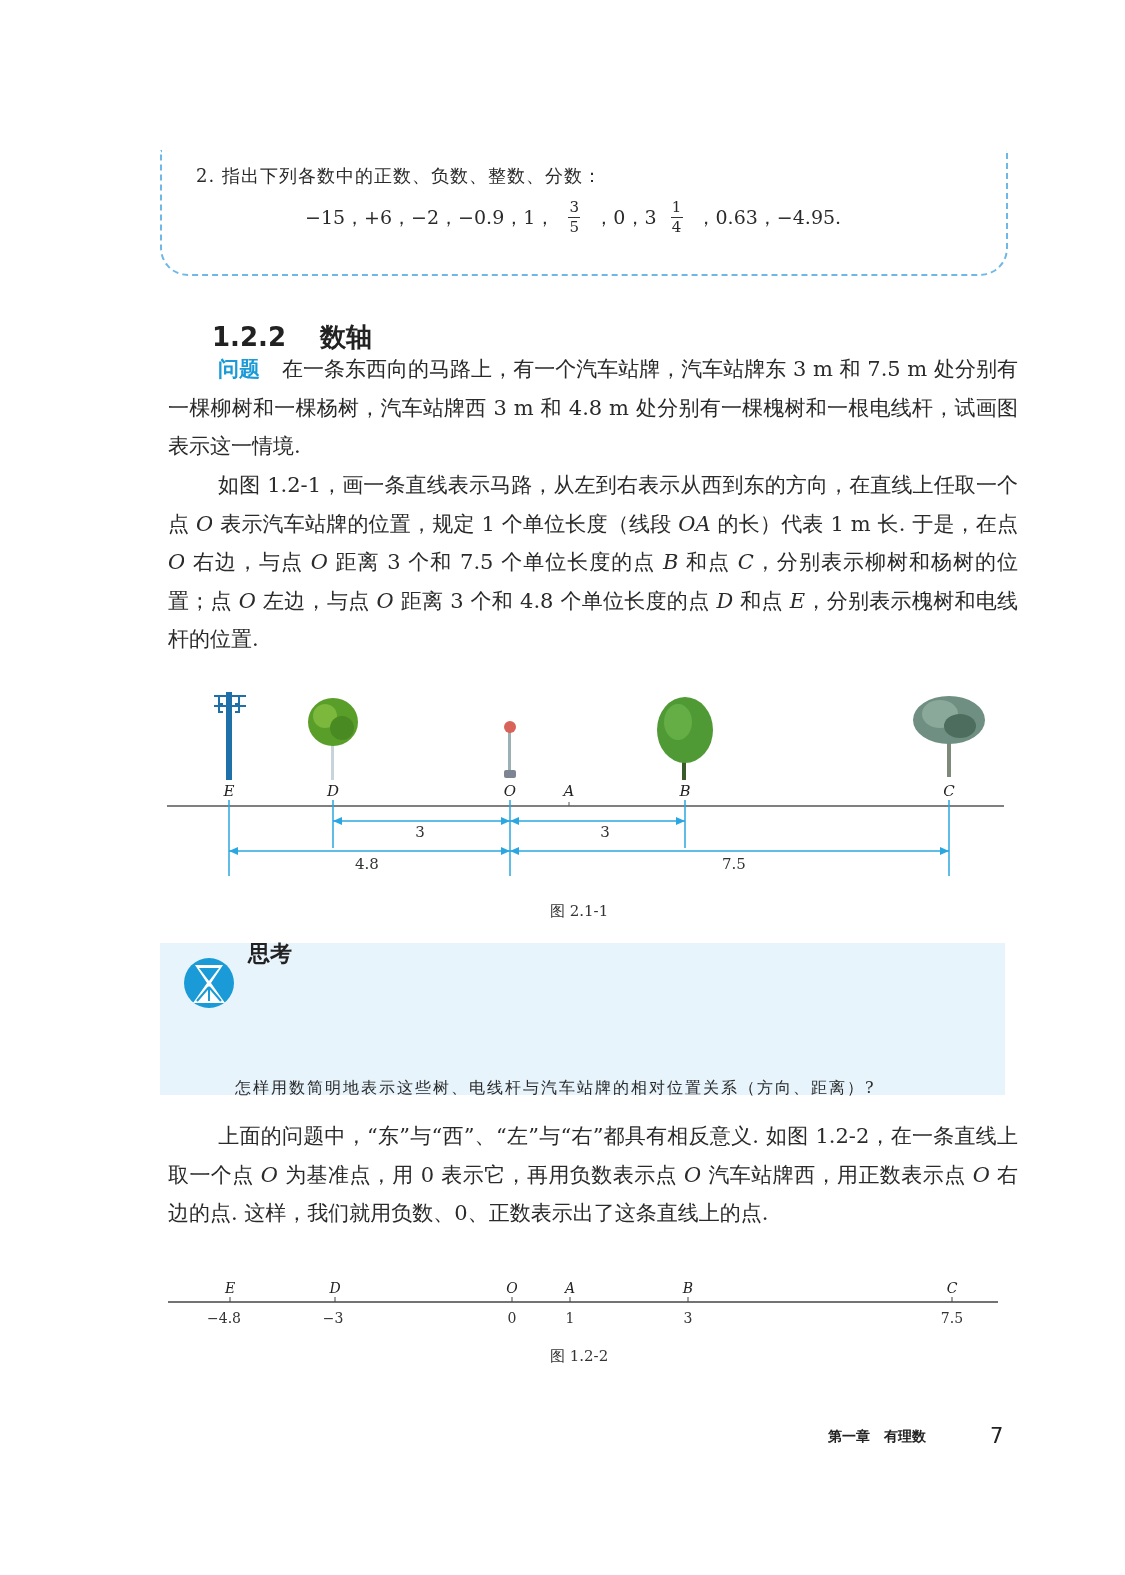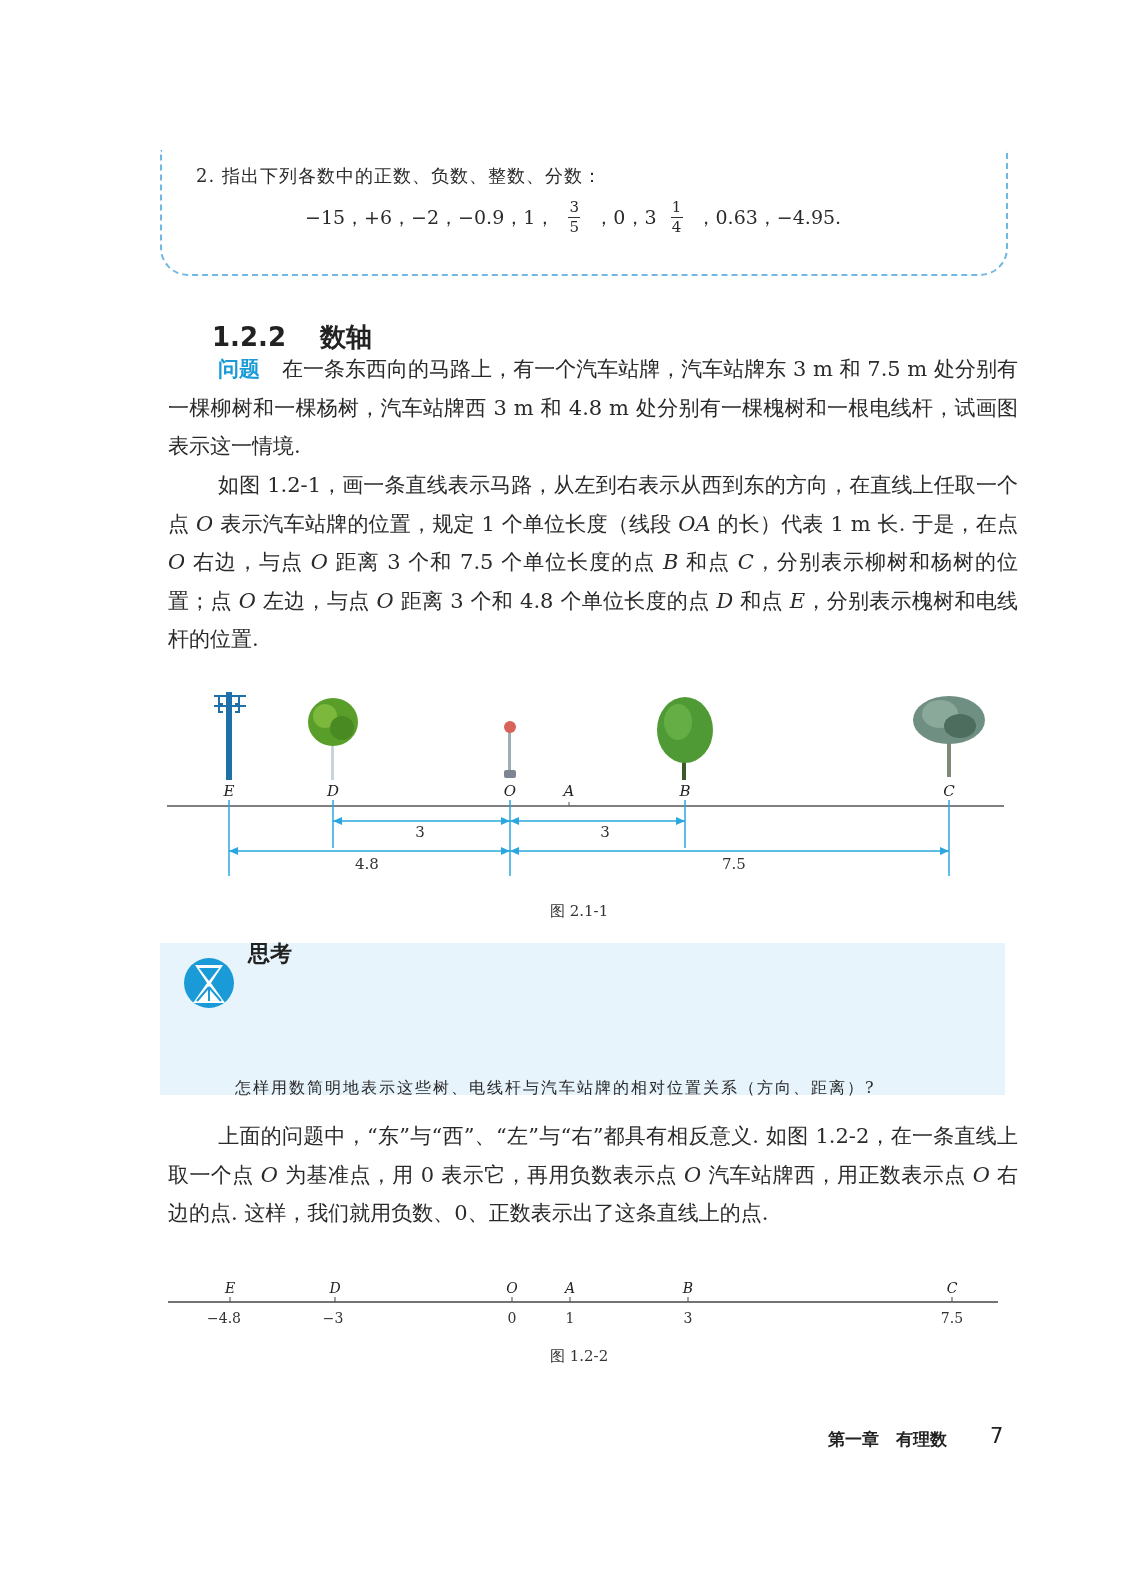--- a/index.html
+++ b/index.html
@@ -24,21 +24,21 @@
   .q-label { color:#1a9ad6; font-family:"DejaVu Sans","Liberation Sans",sans-serif; font-weight:bold; margin-right:22px; }
   i.v { font-style:italic; }
 
   .caption { font-size:15px; color:#333; }
 
   .think-box { left:160px; top:943px; width:845px; height:152px; background:#e8f4fc; }
   .think-icon { left:183px; top:957px; width:52px; height:52px; }
   .think-title { left:248px; top:939px; font-family:"DejaVu Sans","Liberation Sans",sans-serif; font-weight:bold; font-size:22px; color:#222; }
   .think-text { left:187px; top:1069px; width:800px; font-size:16px; line-height:38px; letter-spacing:2px; }
 
-  .footer { left:828px; top:1428px; font-family:"DejaVu Sans","Liberation Sans",sans-serif; font-size:17px; color:#222; font-weight:bold; }
+  .footer { left:828px; top:1428px; font-family:"DejaVu Sans","Liberation Sans",sans-serif; font-size:14px; color:#222; font-weight:bold; }
   .page-num { left:990px; top:1424px; font-family:"DejaVu Sans","Liberation Sans",sans-serif; font-size:21px; color:#222; }
 </style>
 </head>
 <body>
 
 <div class="abs exercise-box"></div>
 <div class="abs ex-prompt">2. 指出下列各数中的正数、负数、整数、分数：</div>
 <div class="abs ex-nums">
   <span>−15，+6，−2，−0.9，1，</span>
   <span class="frac">

